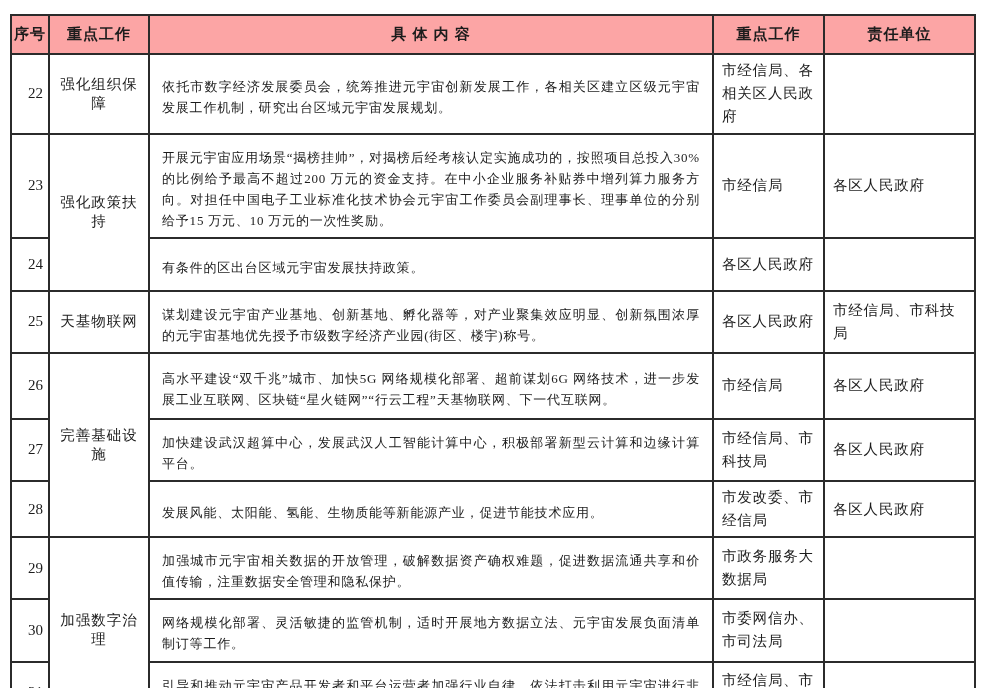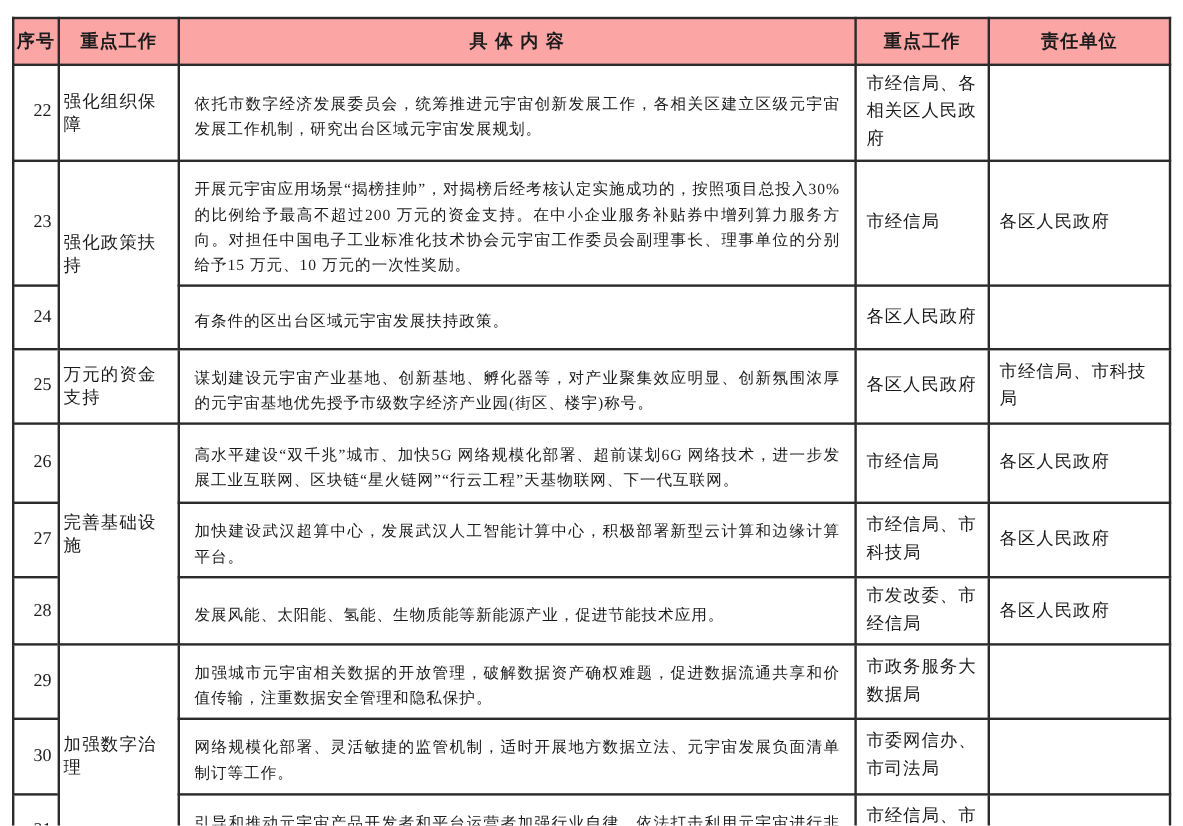--- a/index.html
+++ b/index.html
@@ -45,21 +45,21 @@
     text-align: center;
     padding: 9px 2px;
     background: #fca5a5;
   }
   td.no-cell {
     text-align: center;
     font-size: 15px;
     padding: 16px;
   }
   td.work-cell {
-    text-align: left;
+    text-align: center;
     font-size: 14.5px;
     letter-spacing: 1px;
     padding: 2px 3px;
   }
   td.content-cell {
     text-align: justify;
     font-size: 13px;
     letter-spacing: 0.8px;
     line-height: 1.62;
     padding: 12px 12px 6px 12px;
@@ -109,21 +109,21 @@
         <td class="resp-cell">各区人民政府</td>
       </tr>
       <tr style="height:53px">
         <td class="no-cell">24</td>
         <td class="content-cell">有条件的区出台区域元宇宙发展扶持政策。</td>
         <td class="lead-cell">各区人民政府</td>
         <td class="resp-cell"></td>
       </tr>
       <tr style="height:62px">
         <td class="no-cell">25</td>
-        <td class="work-cell">万元的资金支持</td>
+        <td class="work-cell">天基物联网</td>
         <td class="content-cell">谋划建设元宇宙产业基地、创新基地、孵化器等，对产业聚集效应明显、创新氛围浓厚的元宇宙基地优先授予市级数字经济产业园(街区、楼宇)称号。</td>
         <td class="lead-cell">各区人民政府</td>
         <td class="resp-cell">市经信局、市科技局</td>
       </tr>
       <tr style="height:66px">
         <td class="no-cell">26</td>
         <td class="work-cell" rowspan="3">完善基础设施</td>
         <td class="content-cell">高水平建设“双千兆”城市、加快5G 网络规模化部署、超前谋划6G 网络技术，进一步发展工业互联网、区块链“星火链网”“行云工程”天基物联网、下一代互联网。</td>
         <td class="lead-cell">市经信局</td>
         <td class="resp-cell">各区人民政府</td>

